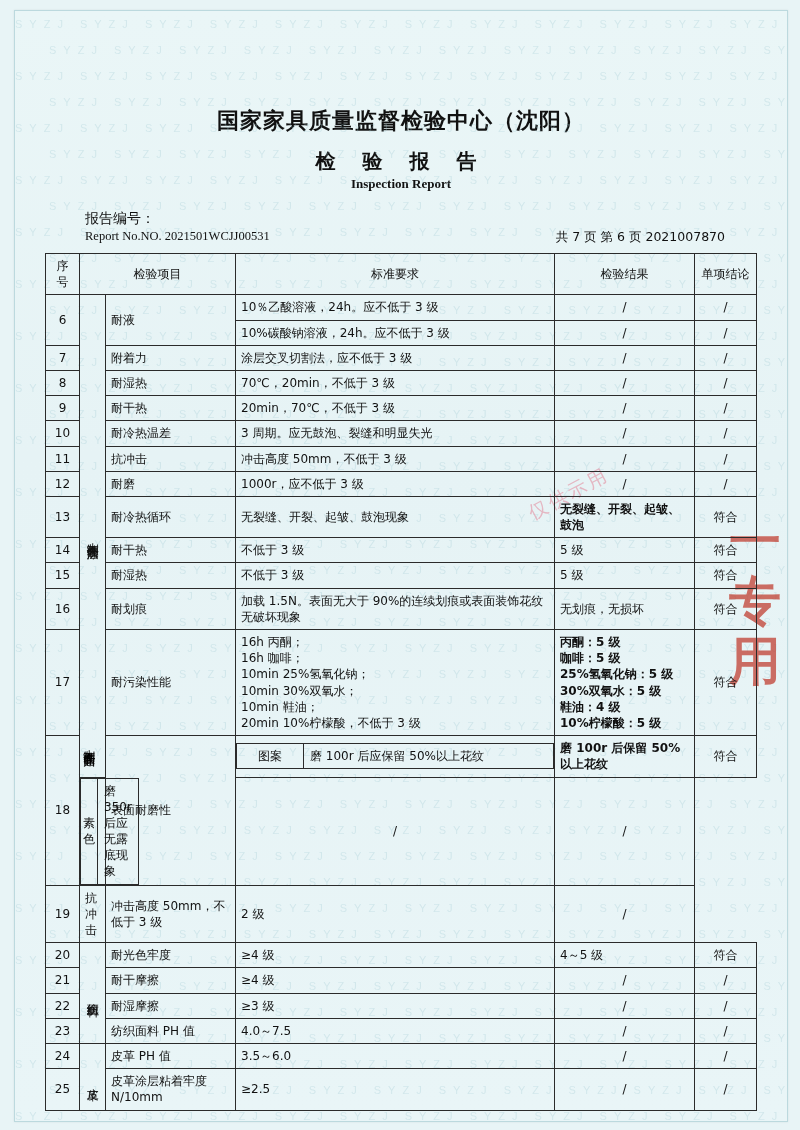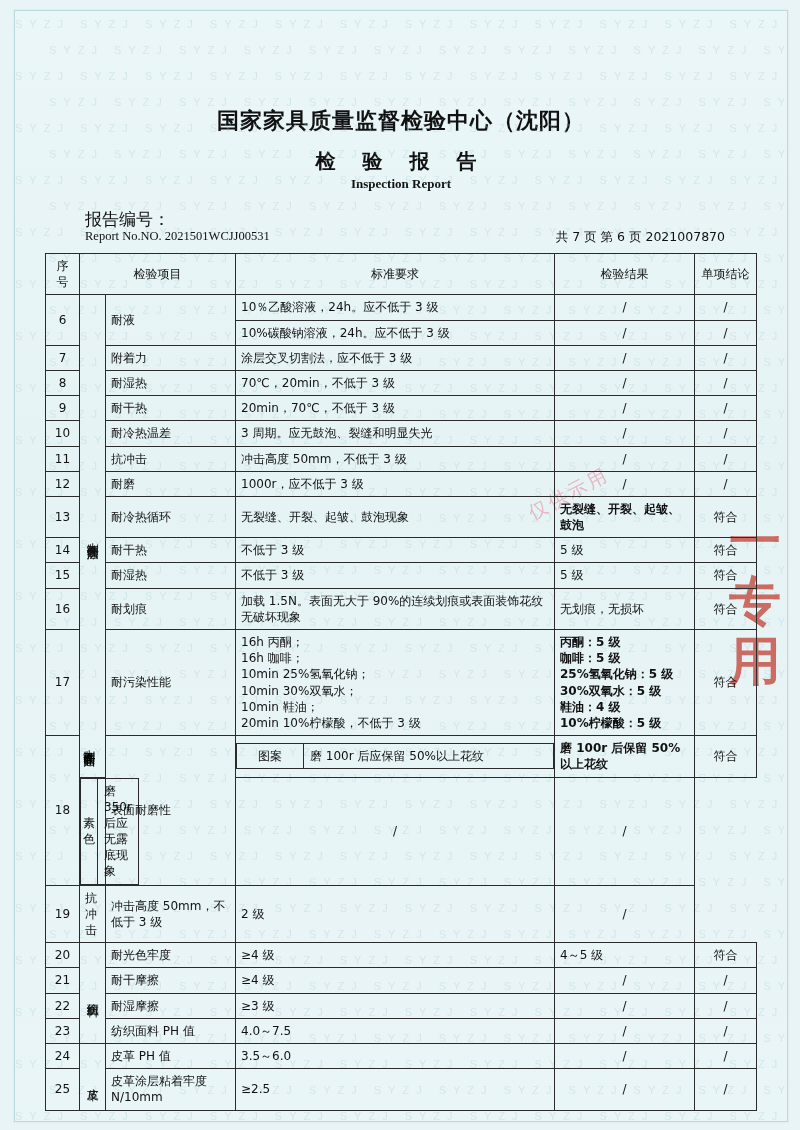--- a/index.html
+++ b/index.html
@@ -44,21 +44,21 @@
     font-size: 20px; font-weight:bold; letter-spacing:10px; margin-top:12px;
     font-family:"DejaVu Sans", sans-serif; color:#111;
   }
   .subtitle-en { font-size: 13px; font-weight:bold; color:#111; margin-top:1px;
     font-family:"Liberation Serif", serif; }
 
   .report-no {
     position:absolute; left:70px; top:200px;
     font-size:12.5px; line-height:17px; color:#111;
   }
-  .report-no .cn { font-family:Liberation Sans, sans-serif; font-size:17px; }
+  .report-no .cn { font-family:Liberation Mono, monospace; font-size:14px; }
   .report-no .en { font-family:"Liberation Serif", serif; }
   .page-info {
     position:absolute; right:62px; top:218px;
     font-size:12.5px; color:#111;
     font-family:"DejaVu Sans", sans-serif;
   }
 
   table.report {
     position:absolute;
     left: 30px; top: 242px;

